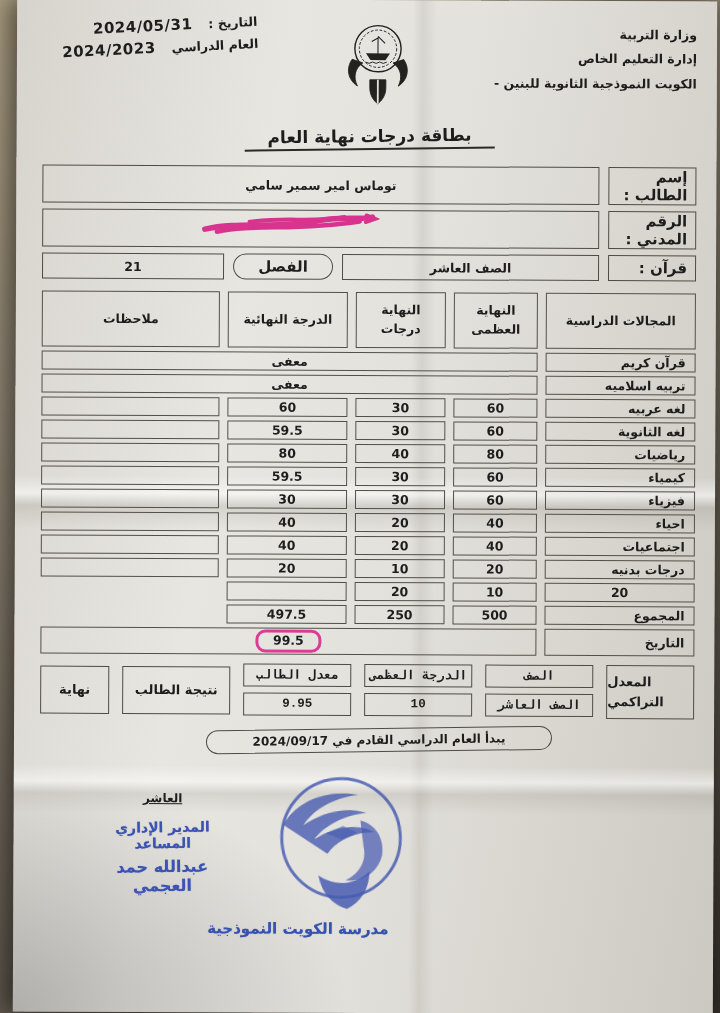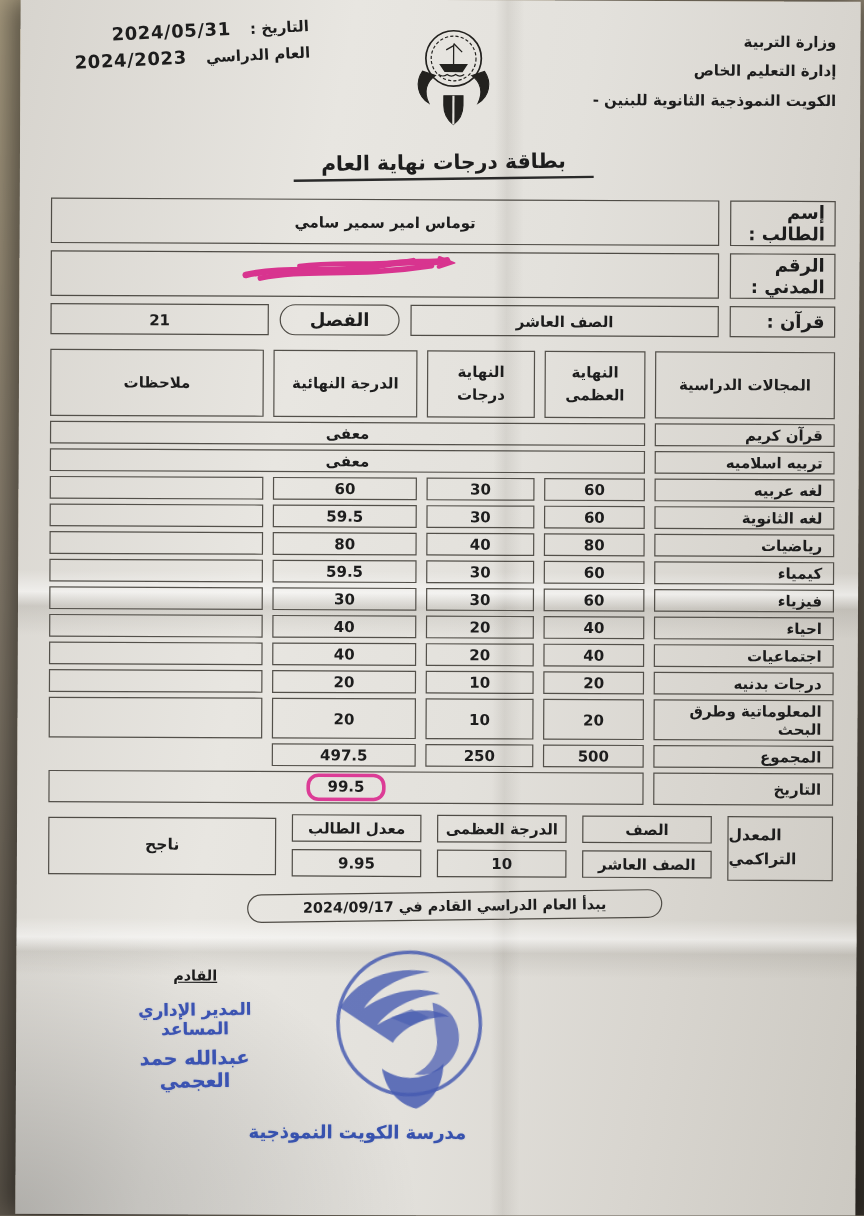--- a/index.html
+++ b/index.html
@@ -57,21 +57,21 @@
   .thead .cell{min-height:56px;text-align:center;line-height:1.5;}
   .cell.subject{justify-content:flex-start;padding-right:9px;}
   .cell.merged{grid-column:span 4;}
   .cell.ghost{border:none;}
   .ring{display:inline-block;border:3px solid #dc3c96;border-radius:10px;padding:0 15px;line-height:1.35;}
 
   
   .summary{display:flex;direction:rtl;gap:13px;margin-top:9px;align-items:flex-start;}
   .sum-cum{width:86px;height:52px;display:flex;align-items:center;justify-content:center;
     text-align:left;font-size:13px;font-weight:bold;line-height:1.5;}
-  .sum-col{width:108px;display:flex;flex-direction:column;gap:6px;}
+  .sum-col{width:108px;display:flex;flex-direction:column;gap:6px;font-family:Liberation Mono, monospace;}
   .sum-col .sc{height:21px;display:flex;align-items:center;justify-content:center;font-size:12.5px;font-weight:bold;}
   .sum-result{width:106px;height:46px;margin-top:3px;display:flex;align-items:center;justify-content:center;
     font-size:13px;font-weight:bold;}
   .sum-pass{flex:1;height:46px;margin-top:3px;display:flex;align-items:center;justify-content:center;
     font-size:13px;font-weight:bold;}
 
   .nextyear{width:324px;margin:10px auto 0;transform:translateX(12px) rotate(-1deg);
     border:1.6px solid #4f4c46;border-radius:18px;padding:4px 10px;text-align:center;
     font-size:12px;font-weight:bold;direction:rtl;}
 
@@ -227,21 +227,20 @@
               <div class="cell notes"></div>
             </div>
             <div class="trow">
               <div class="cell subject">درجات بدنيه</div>
               <div class="cell num">20</div>
               <div class="cell num">10</div>
               <div class="cell num final">20</div>
               <div class="cell notes"></div>
             </div>
             <div class="trow">
-              <div class="cell subject">المعلوماتية وطرق البحث</div>
               <div class="cell num">20</div>
               <div class="cell num">10</div>
               <div class="cell num final">20</div>
               <div class="cell notes"></div>
             </div>
             <div class="trow">
               <div class="cell subject">المجموع</div>
               <div class="cell num">500</div>
               <div class="cell num">250</div>
               <div class="cell num final">497.5</div>
@@ -263,28 +262,29 @@
           <div class="sc bx">الصف العاشر</div>
         </div>
         <div class="sum-col">
           <div class="sc bx">الدرجة العظمى</div>
           <div class="sc bx">10</div>
         </div>
         <div class="sum-col">
           <div class="sc bx">معدل الطالب</div>
           <div class="sc bx">9.95</div>
         </div>
-        <div class="sum-pass bx">ناجح</div>
+        <div class="sum-result bx">نتيجة الطالب</div>
+        <div class="sum-pass bx">نهاية</div>
       </div>
 
       <div class="nextyear">يبدأ العام الدراسي القادم في 2024/09/17</div>
 
       <div class="footer">
         <div class="director">
-          <div class="dlabel">القادم</div>
+          <div class="dlabel">العاشر</div>
           <div class="sig sig1">المدير الإداري المساعد</div>
           <div class="sig sig2">عبدالله حمد العجمي</div>
         </div>
 
         <div class="stamp">
           <svg width="168" height="152" viewBox="0 0 170 152">
             <circle cx="85" cy="72" r="60" stroke="#3b51ae" stroke-width="3" fill="none" opacity=".85"></circle>
             <g fill="#3b51ae">
               <path d="M28 54 C44 30 76 22 106 30 C80 31 60 41 48 56 C71 43 96 41 113 49 C89 49 69 59 58 71 C81 59 105 59 119 69 C99 67 79 75 70 87 Z" opacity=".8"></path>
               <path d="M106 56 C121 61 129 76 125 93 C119 111 101 119 86 115 C101 109 109 97 107 83 Z" opacity=".72"></path>

